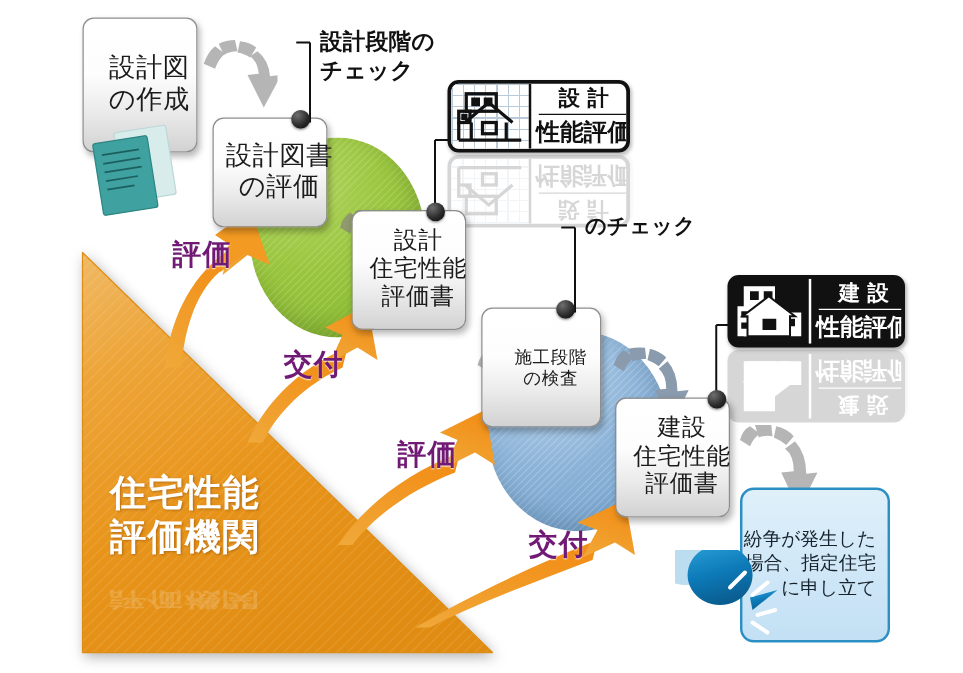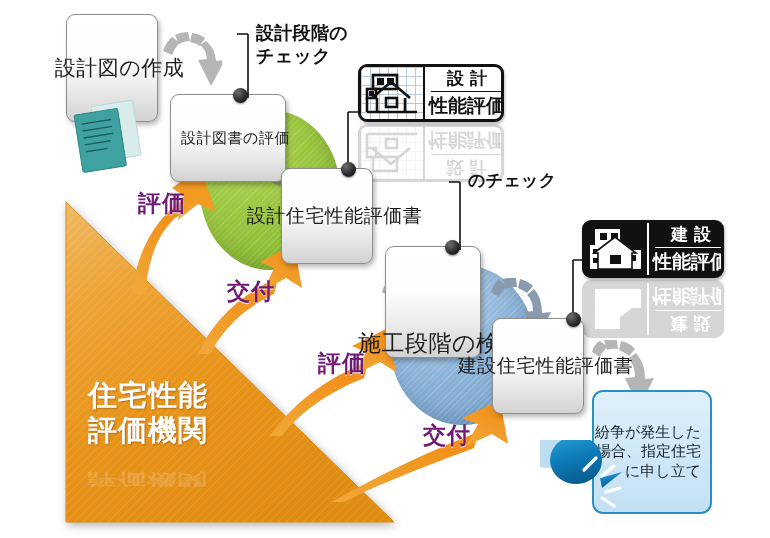--- a/index.html
+++ b/index.html
@@ -21,21 +21,21 @@
   #stage > * { position: absolute; }
 
   
   .pbox {
     box-sizing: border-box;
     border: 1px solid #8d8d8d;
     border-radius: 9px;
     background: linear-gradient(to bottom, #ffffff 0%, #fdfdfd 42%, #ebebeb 70%, #d2d2d2 100%);
     box-shadow: 2px 3px 5px rgba(0,0,0,0.28);
     display: flex;
-    flex-direction: row;
+    flex-direction: column;
     align-items: center;
     justify-content: center;
     color: #1b1b1b;
     text-align: center;
     line-height: 1.18;
     letter-spacing: 0.5px;
     z-index: 30;
     padding-left: 15px;
   }
   .pbox span { display: block; white-space: nowrap; }
@@ -348,32 +348,32 @@
   <svg class="leader" style="left:563px; top:256px;" width="22" height="64" viewBox="0 0 22 64">
     <path d="M21,4 L10,4 M10,4 L10,62" stroke="#111111" stroke-width="1.6" fill="none"></path>
   </svg>
   <div class="knob" style="left:566px; top:312px; width:15px; height:15px;"></div>
 
   <div class="pbox" style="left:66px; top:14px; width:92px; height:108px; font-size:21px;">
     <span>設計図</span>
     <span>の作成</span>
   </div>
 
-  <div class="pbox" style="left:170px; top:94px; width:116px; height:88px; font-size:15px;text-align:right;">
+  <div class="pbox" style="left:170px; top:94px; width:92px; height:88px; font-size:21px;text-align:right;">
     <span>設計図書</span>
     <span>の評価</span>
   </div>
 
   <div class="pbox" style="left:281px; top:168px; width:92px; height:96px; font-size:19px;">
     <span>設計</span>
     <span>住宅性能</span>
     <span>評価書</span>
   </div>
 
-  <div class="pbox" style="left:385px; top:246px; width:96px; height:112px; font-size:23px;align-items:flex-end;">
+  <div class="pbox" style="left:385px; top:246px; width:96px; height:96px; font-size:14px;">
     <span>施工段階</span>
     <span>の検査</span>
   </div>
 
   <div class="pbox" style="left:492px; top:318px; width:92px; height:96px; font-size:19px;">
     <span>建設</span>
     <span>住宅性能</span>
     <span>評価書</span>
   </div>
 

